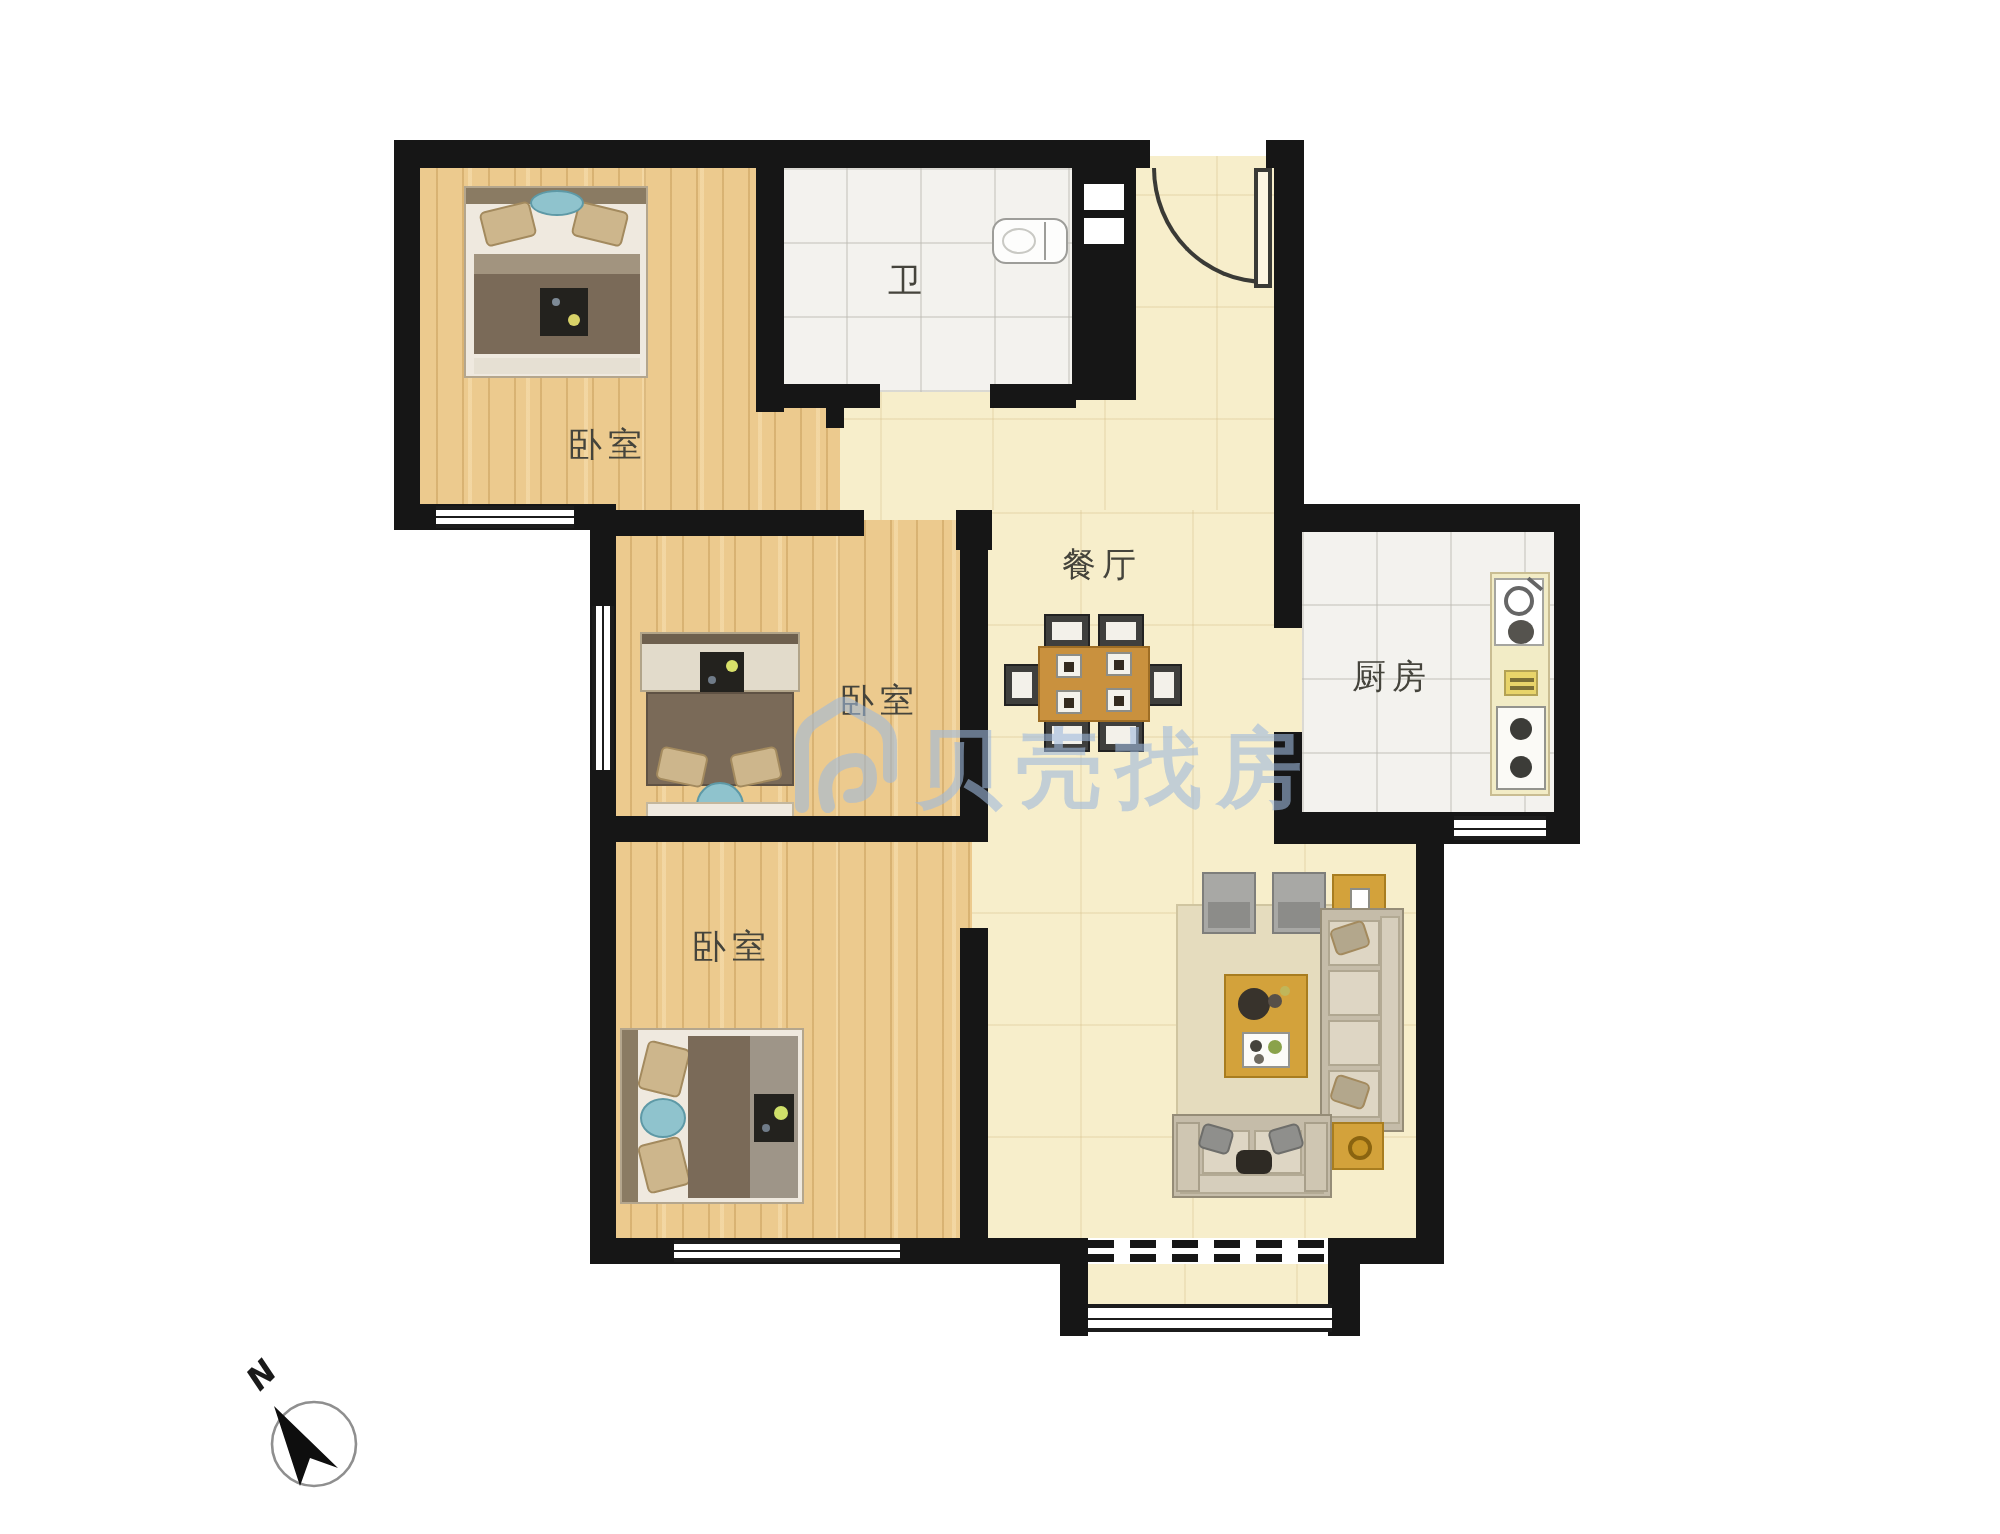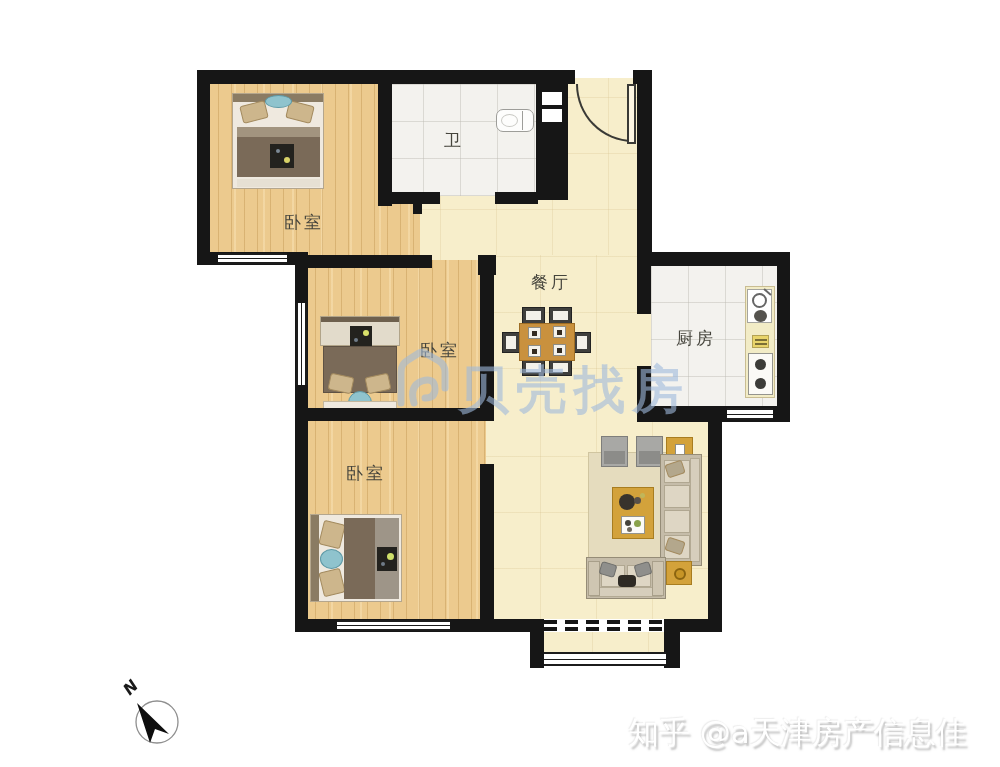--- a/index.html
+++ b/index.html
@@ -20,21 +20,21 @@
   .winh::after{content:"";position:absolute;left:0;right:0;top:50%;height:1px;margin-top:-0.5px;background:#1c1c1c;}
   .winv{background:#fff;border-left:2px solid #1c1c1c;border-right:2px solid #1c1c1c;}
   .winv::after{content:"";position:absolute;top:0;bottom:0;left:50%;width:1px;margin-left:-0.5px;background:#1c1c1c;}
   .room-label{position:absolute;color:#45443c;font-size:17px;letter-spacing:3px;font-weight:500;white-space:nowrap;}
   .chair{background:#3f3f3d;border:1px solid #222;}
   .chair::after{content:"";position:absolute;inset:3px;background:#f3f1ea;}
   .mat{width:13px;height:12px;background:#f4f2eb;border:1px solid #8d8d86;}
   .mat::after{content:"";position:absolute;width:5px;height:5px;left:3px;top:3px;background:#342b20;}
   .pil{background:#cdb68c;border:1px solid #a38a5e;border-radius:3px;}
   .goldtbl{background:#d3a23b;border:1px solid #a87d20;}
-  .wm-center-text{font-size:51px;font-weight:bold;letter-spacing:7px;color:rgba(158,185,220,.6);white-space:nowrap;}
+  .wm-center-text{font-size:43px;font-weight:bold;letter-spacing:7px;color:rgba(158,185,220,.6);white-space:nowrap;}
   .wm-bottom{font-size:31px;color:#ffffff;white-space:nowrap;
              text-shadow:2px 3px 2px rgba(145,145,145,.55), -1px -1px 1px rgba(210,210,210,.4);}
   .dash-row{height:4px;background:repeating-linear-gradient(90deg,#161616 0 13px,transparent 13px 21px);}
 </style>
 </head>
 <body>
 
 <div id="canvas">
 
   <div class="tan" style="left:384px;top:78px;width:258px;height:188px;"></div>
@@ -233,15 +233,14 @@
   </div>
 
   <div style="left:112px;top:672px;width:90px;height:85px;">
     <svg width="90" height="85" viewBox="0 0 90 85" style="left:0;top:0;">
       <circle cx="45" cy="50" r="21" fill="none" stroke="#8f8f8f" stroke-width="1.3"></circle>
       <path d="M25,31 L57,62 L43,57 L38,71 Z" fill="#0e0e0e"></path>
     </svg>
     <span style="left:12px;top:6px;font-size:16px;font-weight:bold;font-style:italic;color:#1a1a1a;transform:rotate(-45deg);">N</span>
   </div>
 
-  <span class="wm-bottom" style="left:628px;top:712px;">知乎 @a天津房产信息佳</span>
 
 </div>
 
 </body></html>

